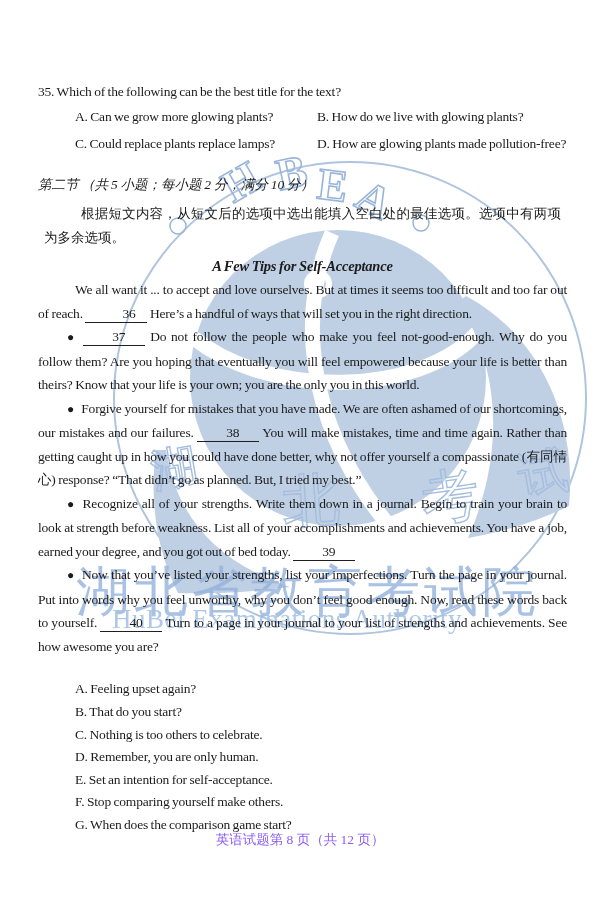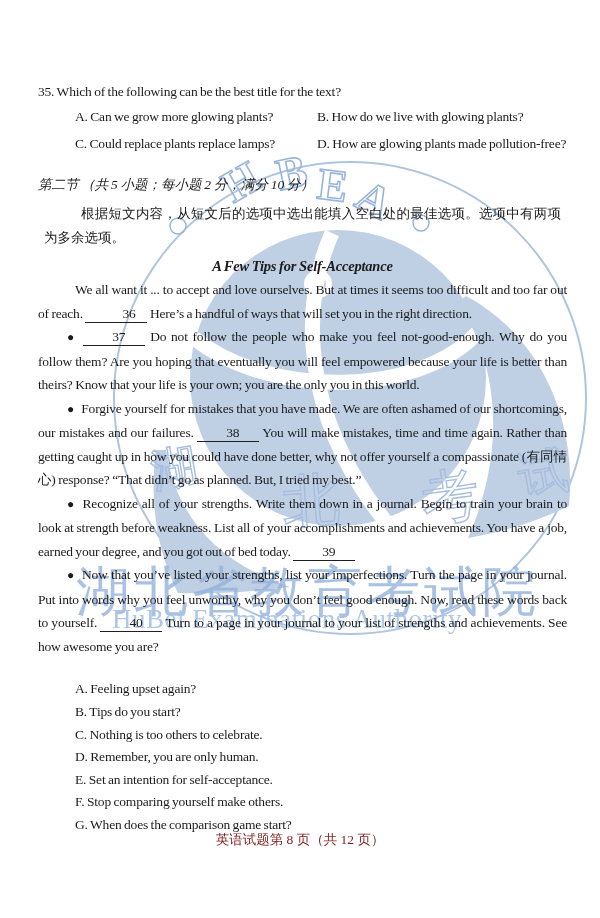--- a/index.html
+++ b/index.html
@@ -23,21 +23,21 @@
   .para.indent{text-indent:37px;}
   .para.bulleted{text-indent:29px;}
   .bullet{margin-right:7px;font-size:12px;}
   .blank{
     display:inline-block;width:62px;text-align:left;
     border-bottom:1px solid #1f1f1f;height:16px;line-height:16px;
   }
   .choices{margin:20px 0 0 37px;}
   .choice{margin:0;line-height:22.6px;}
   .footer{position:absolute;left:0;right:0;top:831px;text-align:center;z-index:1;
-    font-size:13.5px;font-family:"Liberation Serif","DejaVu Serif",serif;color:#7f1d1d;}
+    font-size:13.5px;font-family:"Liberation Serif","DejaVu Serif",serif;color:#8b5cf6;}
 </style>
 </head>
 <body>
 
 <div class="page">
 
   <svg class="wm" width="600" height="918" viewBox="0 0 600 918" aria-hidden="true">
     <g opacity="0.9">
 
       <circle cx="350" cy="398" r="236" fill="none" stroke="#a7bedc" stroke-width="2"></circle>
@@ -103,21 +103,21 @@
     <p class="para bulleted">
       <span class="bullet">●</span><span class="segs">Recognize all of your strengths. Write them down in a journal. Begin to train your brain to look at strength before weakness. List all of your accomplishments and achievements. You have a job, earned your degree, and you got out of bed today. <span class="blank">39</span></span>
     </p>
 
     <p class="para bulleted">
       <span class="bullet">●</span><span class="segs">Now that you’ve listed your strengths, list your imperfections. Turn the page in your journal. Put into words why you feel unworthy, why you don’t feel good enough. Now, read these words back to yourself. <span class="blank">40</span> Turn to a page in your journal to your list of strengths and achievements. See how awesome you are?</span>
     </p>
 
     <div class="choices">
       <p class="choice">A. Feeling upset again?</p>
-      <p class="choice">B. Tips do you start?</p>
+      <p class="choice">B. That do you start?</p>
       <p class="choice">C. Nothing is too others to celebrate.</p>
       <p class="choice">D. Remember, you are only human.</p>
       <p class="choice">E. Set an intention for self-acceptance.</p>
       <p class="choice">F. Stop comparing yourself make others.</p>
       <p class="choice">G. When does the comparison game start?</p>
     </div>
 
   </div>
 
   <div class="footer">英语试题第 8 页（共 12 页）</div>

